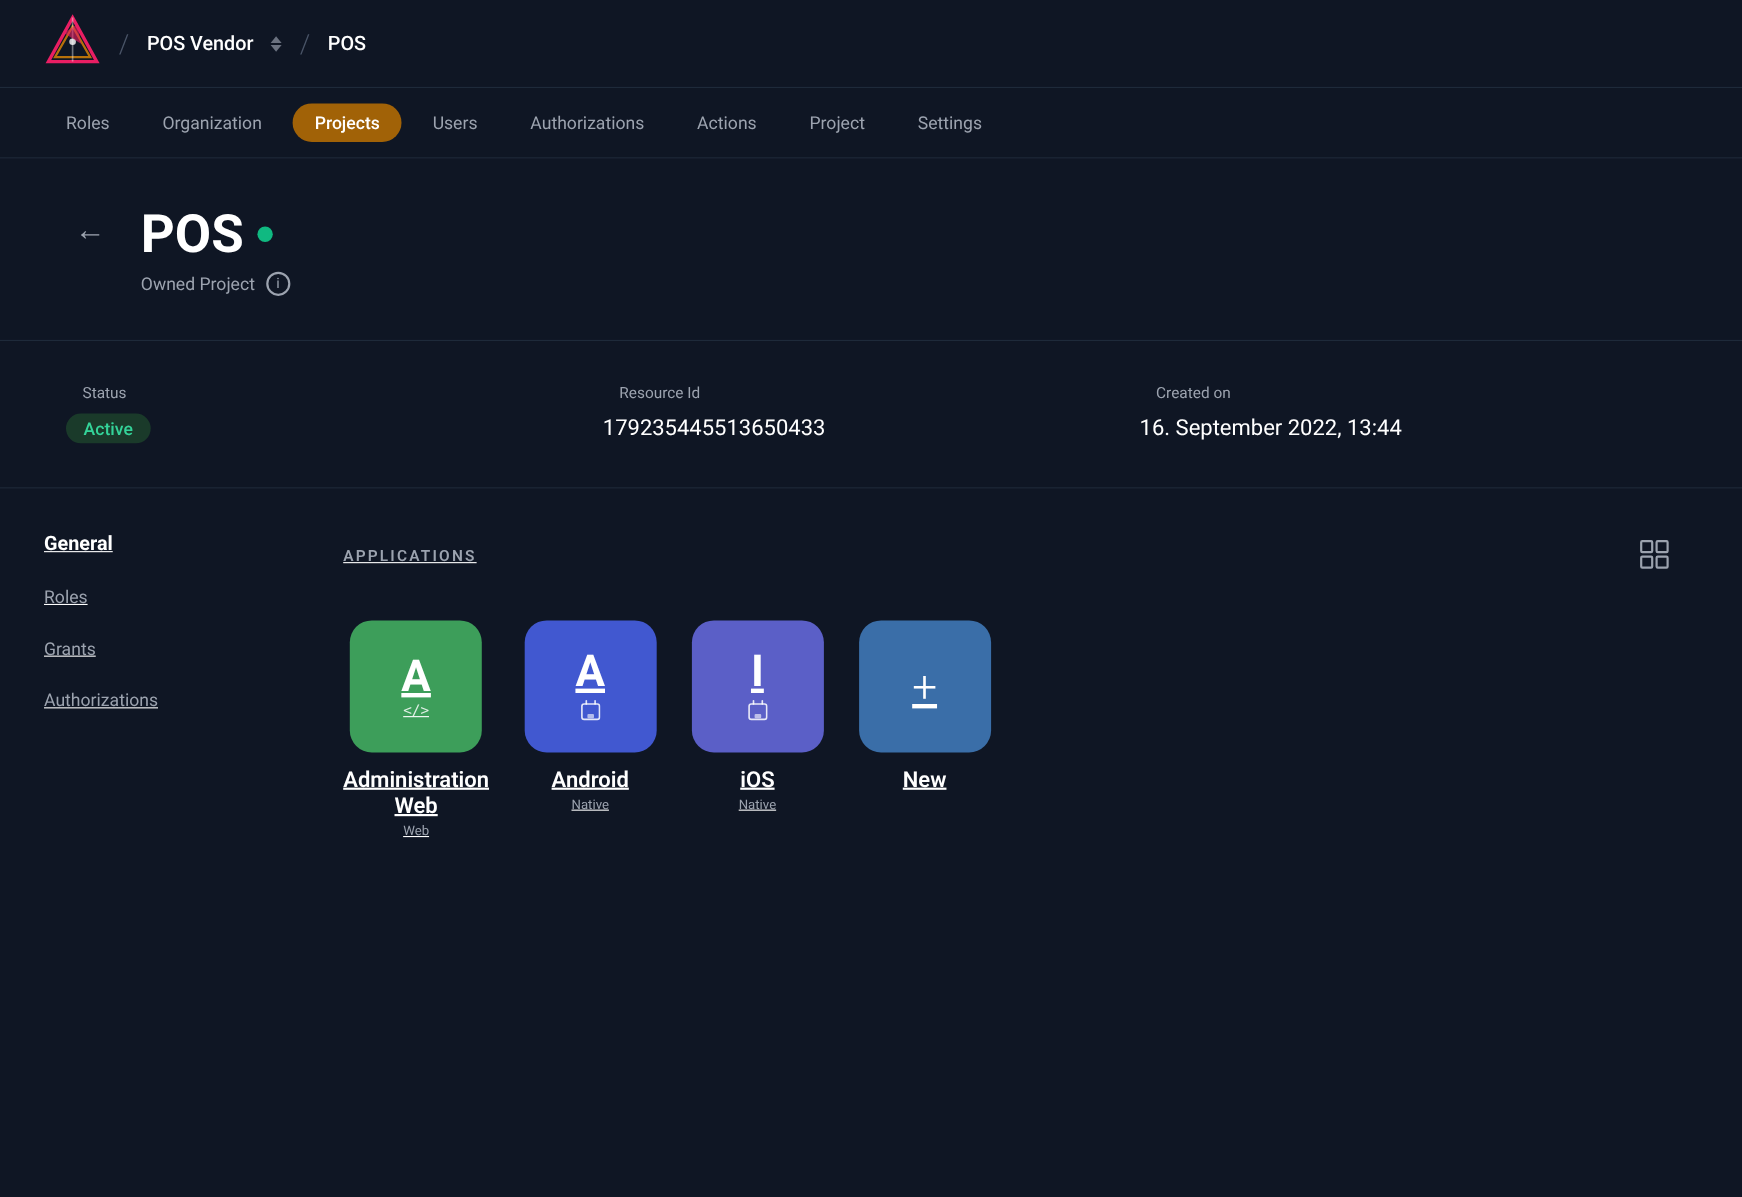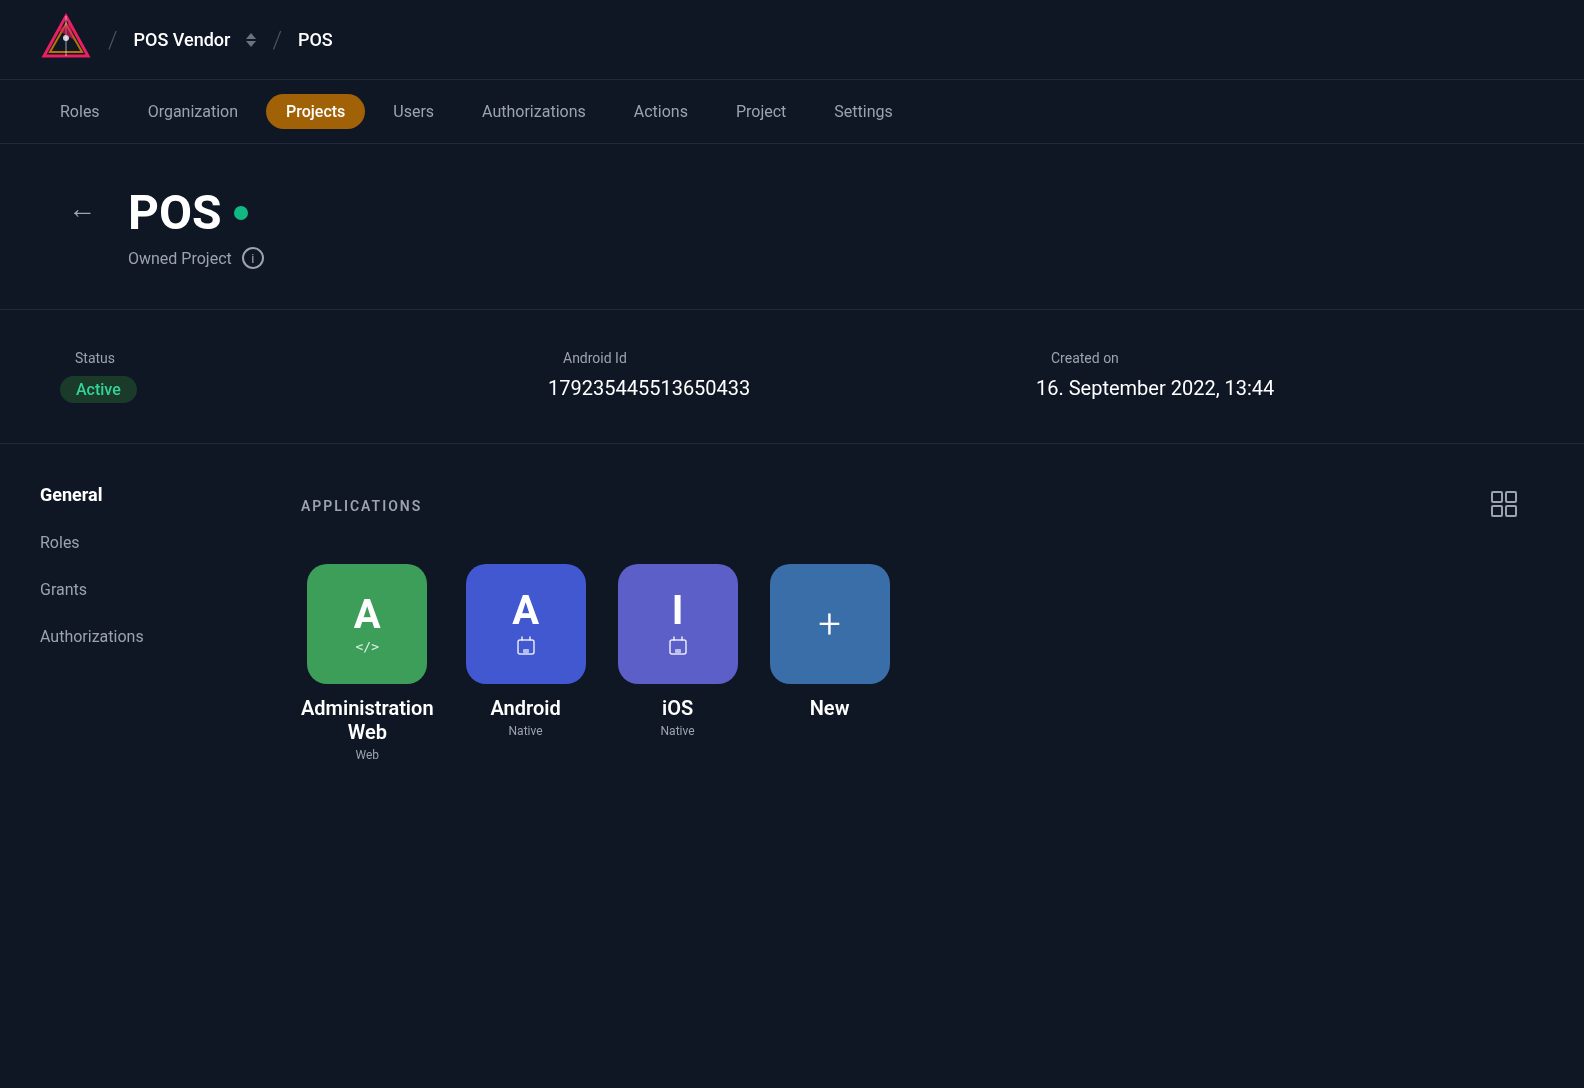--- a/index.html
+++ b/index.html
@@ -180,22 +180,23 @@
       color: #34d399;
       border-radius: 20px;
       padding: 4px 16px;
       font-size: 16px;
       font-weight: 500;
     }
 
     
     .main-content {
       display: flex;
-      gap: 1px;
+      gap: 12px;
       padding: 0;
+      text-decoration: underline;
     }
 
     
     .sidebar {
       width: 240px;
       padding: 40px 0 40px 40px;
       flex-shrink: 0;
     }
     .sidebar-section-title {
       font-size: 18px;
@@ -352,21 +353,21 @@
     </div>
   </div>
 </div>
 
 <div class="meta-row">
   <div class="meta-group">
     <div class="meta-label">Status</div>
     <div class="status-badge">Active</div>
   </div>
   <div class="meta-group">
-    <div class="meta-label">Android Id</div>
+    <div class="meta-label">Resource Id</div>
     <div class="meta-value">179235445513650433</div>
   </div>
   <div class="meta-group">
     <div class="meta-label">Created on</div>
     <div class="meta-value">16. September 2022, 13:44</div>
   </div>
 </div>
 
 <div class="main-content">
 

